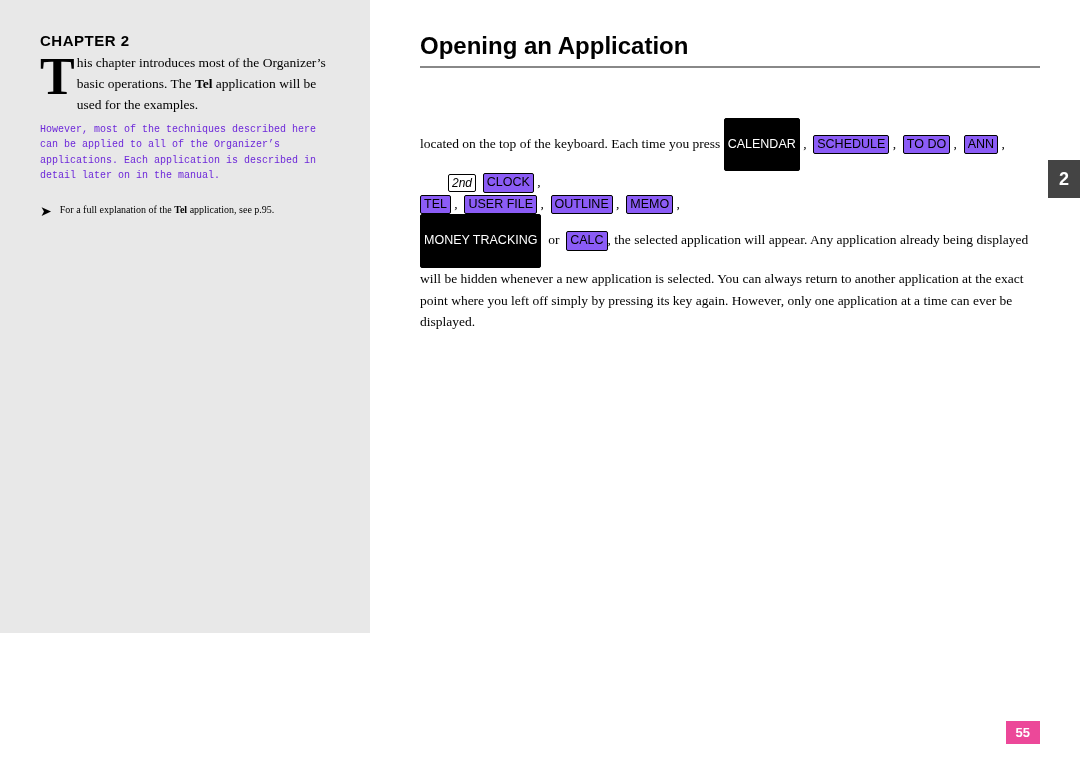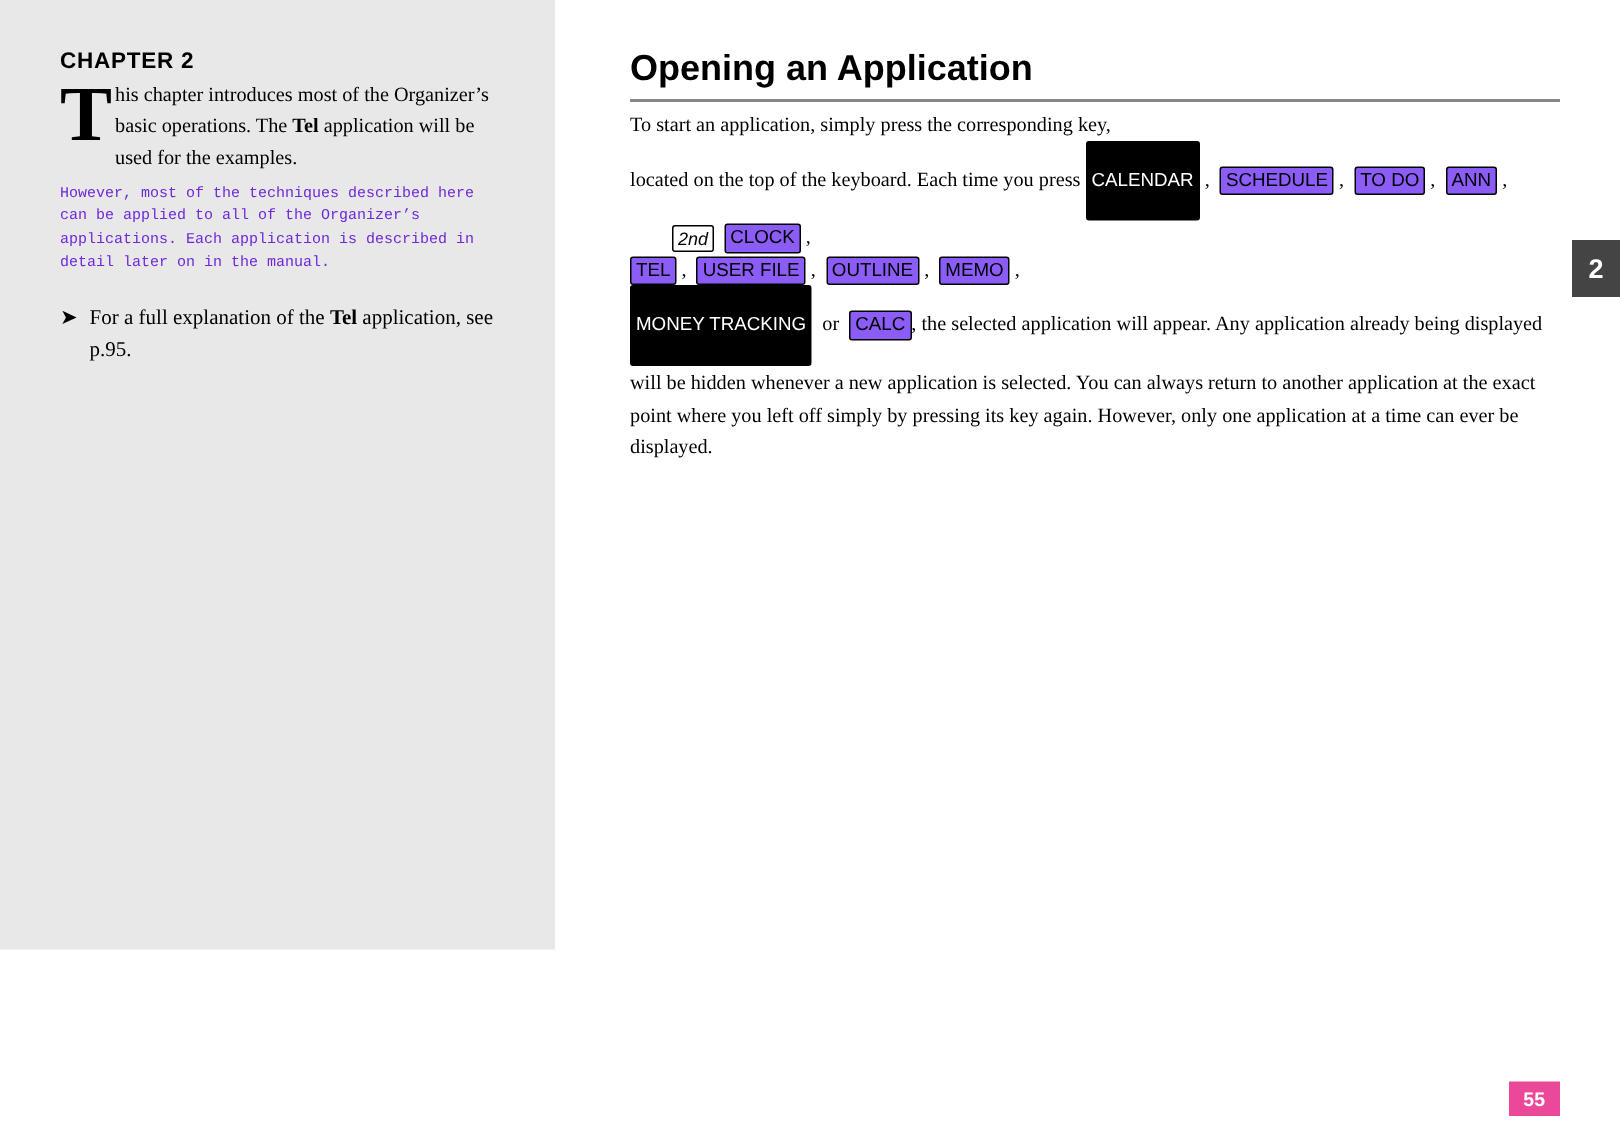--- a/index.html
+++ b/index.html
@@ -81,21 +81,21 @@
       gap: 8px;
     }
 
     .bullet-arrow {
       font-size: 14px;
       margin-top: 1px;
       flex-shrink: 0;
     }
 
     .bullet-text {
-      font-size: 14px;
+      font-size: 10px;
       line-height: 1.55;
     }
 
     
     .right-panel {
       position: absolute;
       top: 0;
       left: 370px;
       width: 710px;
       height: 760px;
@@ -119,21 +119,21 @@
       line-height: 1;
     }
 
     .section-title {
       font-family: Arial, Helvetica, sans-serif;
       font-size: 24px;
       font-weight: bold;
       color: #000;
       border-bottom: 2px solid #888;
       padding-bottom: 6px;
-      margin-bottom: 4px;
+      margin-bottom: 28px;
     }
 
     .body-text {
       font-size: 13.5px;
       line-height: 1.6;
       color: #000;
     }
 
     .inline-key {
       display: inline-block;
@@ -211,21 +211,21 @@
         <span>For a full explanation of the </span><strong>Tel</strong><span> application, see p.95.</span>
       </span>
     </div>
   </div>
 </div>
 
 <div class="right-panel">
   <div class="section-title">Opening an Application</div>
 
   <div class="body-text">
-    <span>To start an application, simply press the corresponding key,</span><br>
+    <br>
     <span>located on the top of the keyboard. Each time you press</span>
     
     <span class="inline-key-bold">CALENDAR</span>&nbsp;,&nbsp;
     <span class="inline-key">SCHEDULE</span>&nbsp;,&nbsp;
     <span class="inline-key">TO DO</span>&nbsp;,&nbsp;
     <span class="inline-key">ANN</span>&nbsp;,&nbsp;
     <span class="inline-key-plain">2nd</span>&nbsp;
     <span class="inline-key">CLOCK</span>&nbsp;,<br>
     
     <span class="inline-key">TEL</span>&nbsp;,&nbsp;

